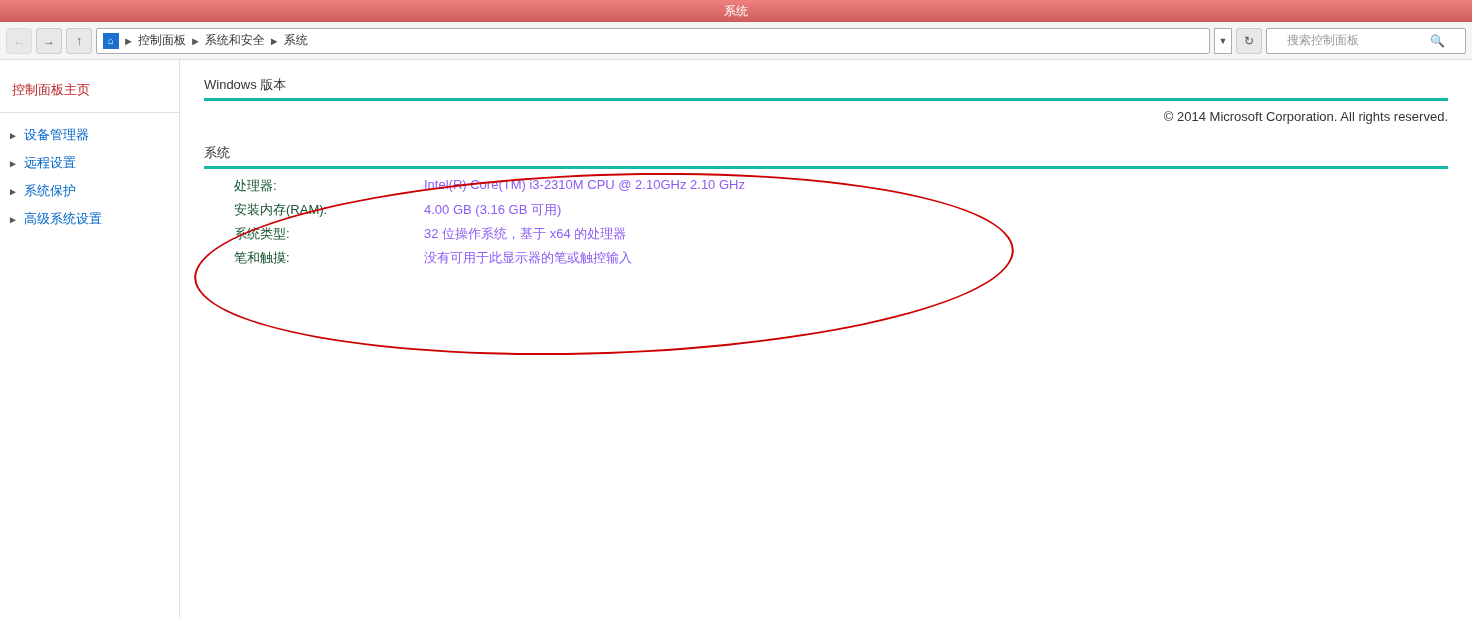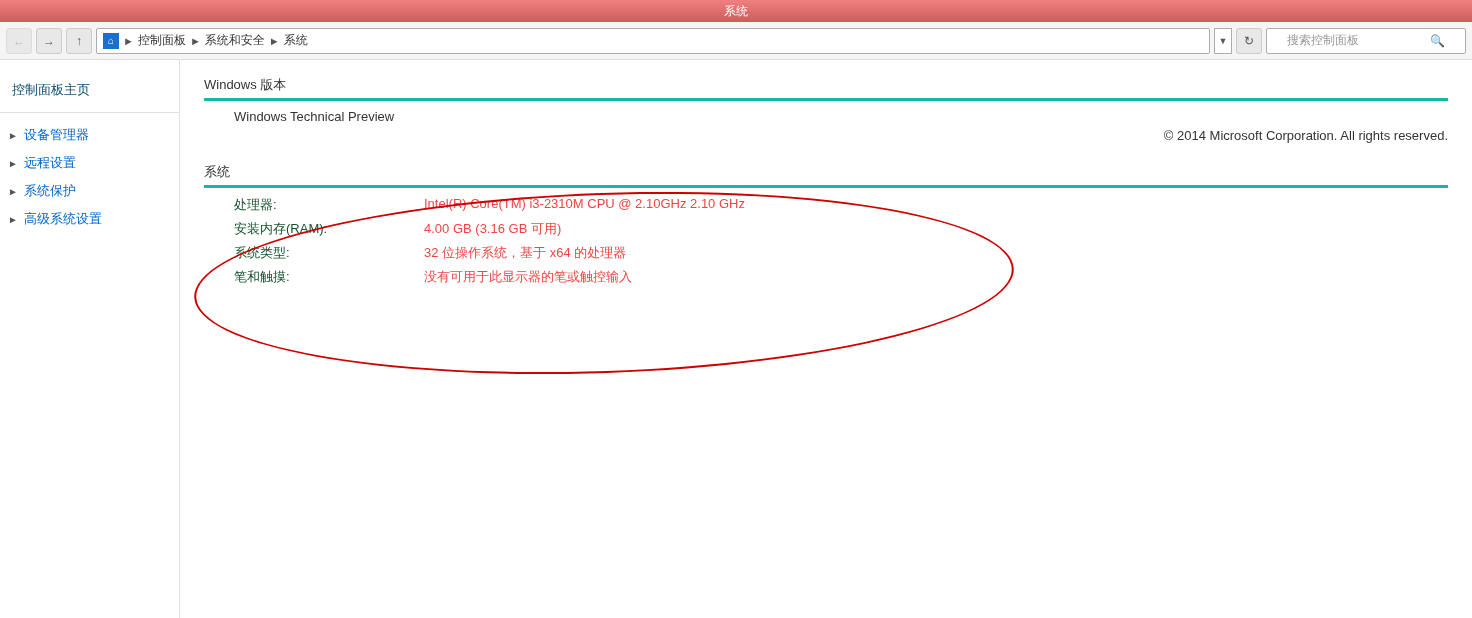--- a/index.html
+++ b/index.html
@@ -150,21 +150,21 @@
       padding: 5px 12px 5px 8px;
       color: #0066cc;
       font-size: 13px;
       cursor: pointer;
       text-decoration: none;
       gap: 4px;
     }
 
     .sidebar-home {
       font-size: 13px;
-      color: #0c4a6e;
+      color: #b91c1c;
       padding: 5px 12px;
       cursor: pointer;
       display: block;
     }
 
     .sidebar-divider {
       height: 1px;
       background: #e0e0e0;
       margin: 8px 0;
     }
@@ -200,21 +200,21 @@
     }
 
     .info-label {
       width: 220px;
       color: #14532d;
       flex-shrink: 0;
       padding-left: 30px;
     }
 
     .info-value {
-      color: #ef4444;
+      color: #8b5cf6;
     }
 
     .windows-version-section {
       margin-bottom: 20px;
     }
 
     .windows-version-text {
       font-size: 13px;
       color: #333;
       padding-left: 30px;
@@ -318,21 +318,20 @@
       <span class="sidebar-arrow">►</span>
       <span>高级系统设置</span>
     </a>
   </div>
 
   <div class="content-area">
 
 
     <div class="windows-version-section">
       <div class="section-header">Windows 版本</div>
-      <div class="windows-version-text">Windows Technical Preview</div>
       <div class="copyright-text">© 2014 Microsoft Corporation. All rights reserved.</div>
     </div>
 
     <div class="system-section">
       <div class="section-header">系统</div>
 
       <div class="red-circle"></div>
 
       <div class="info-row">
         <span class="info-label">处理器:</span>

